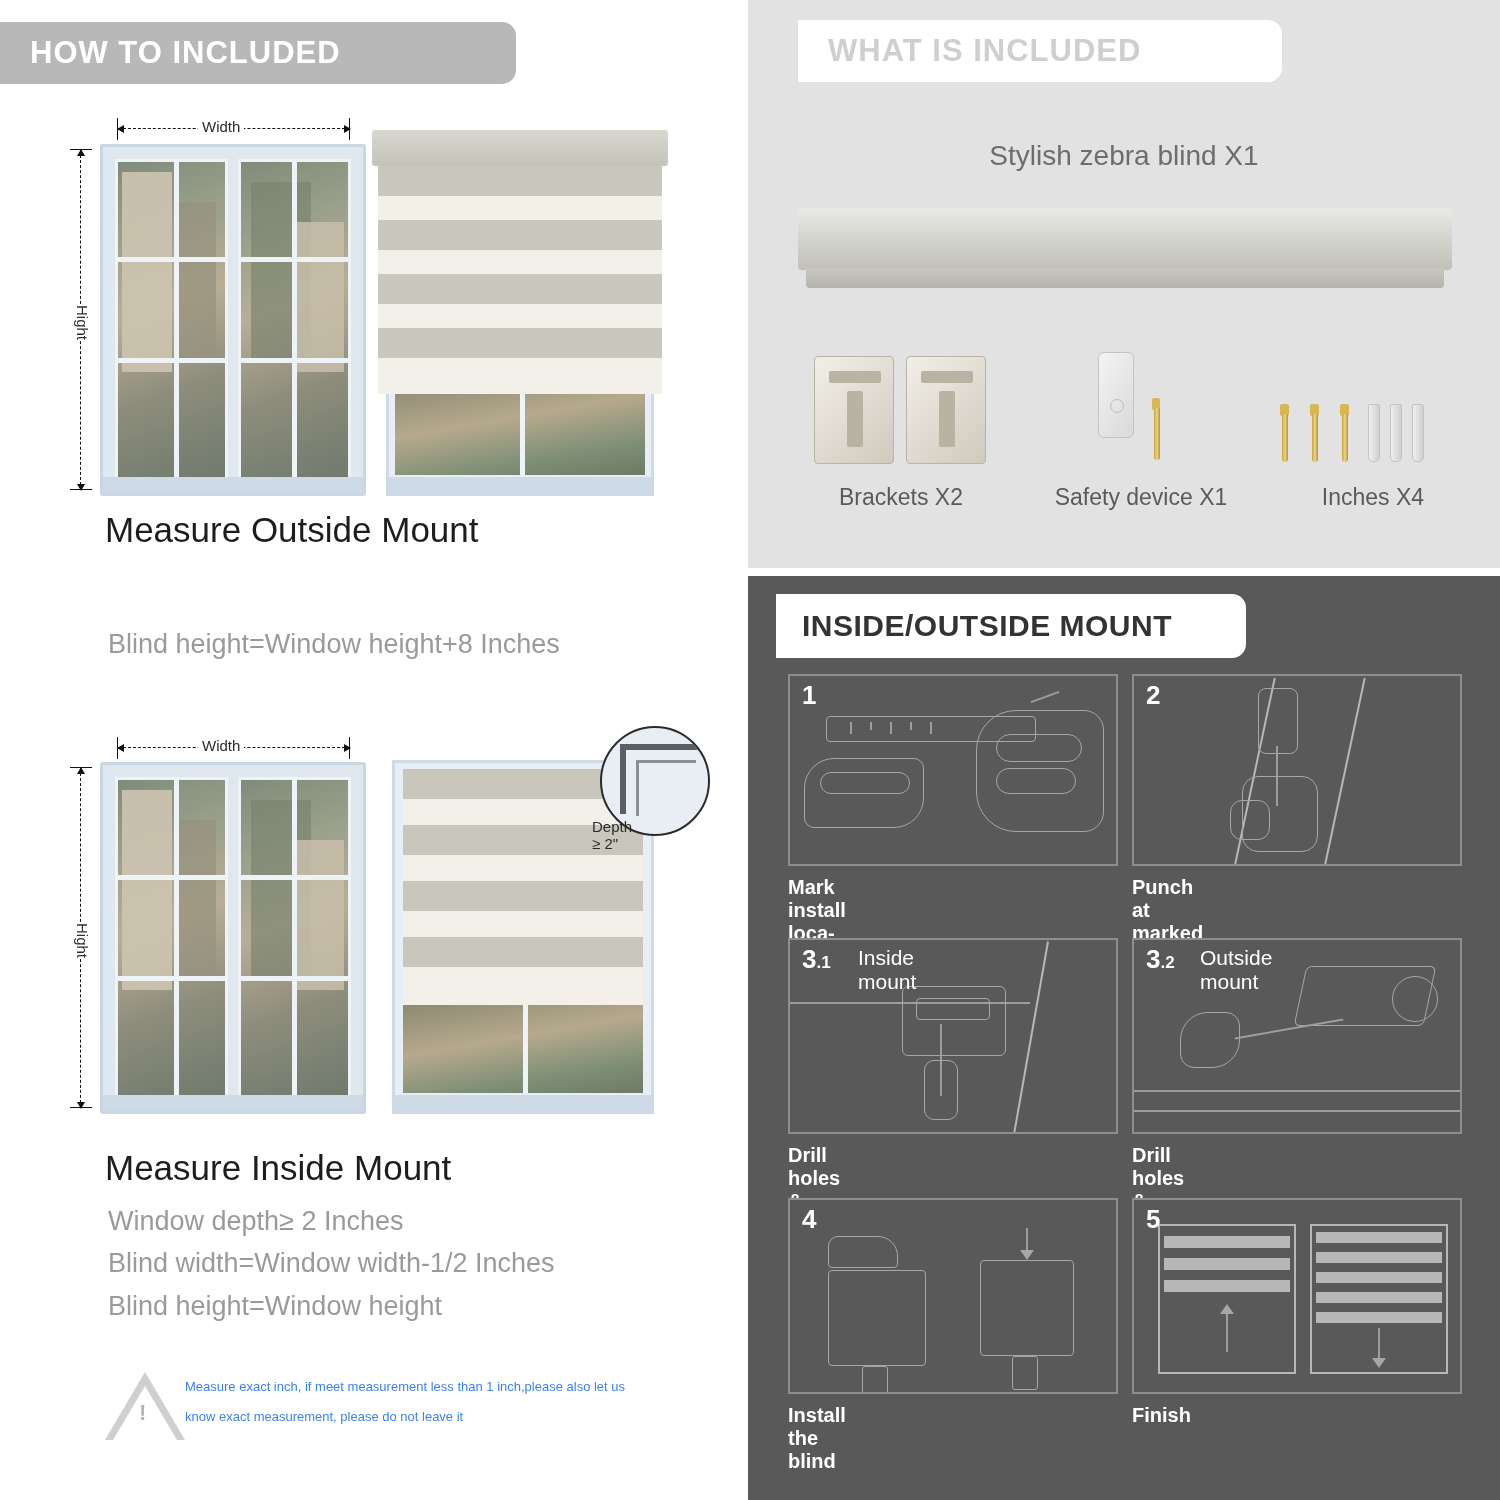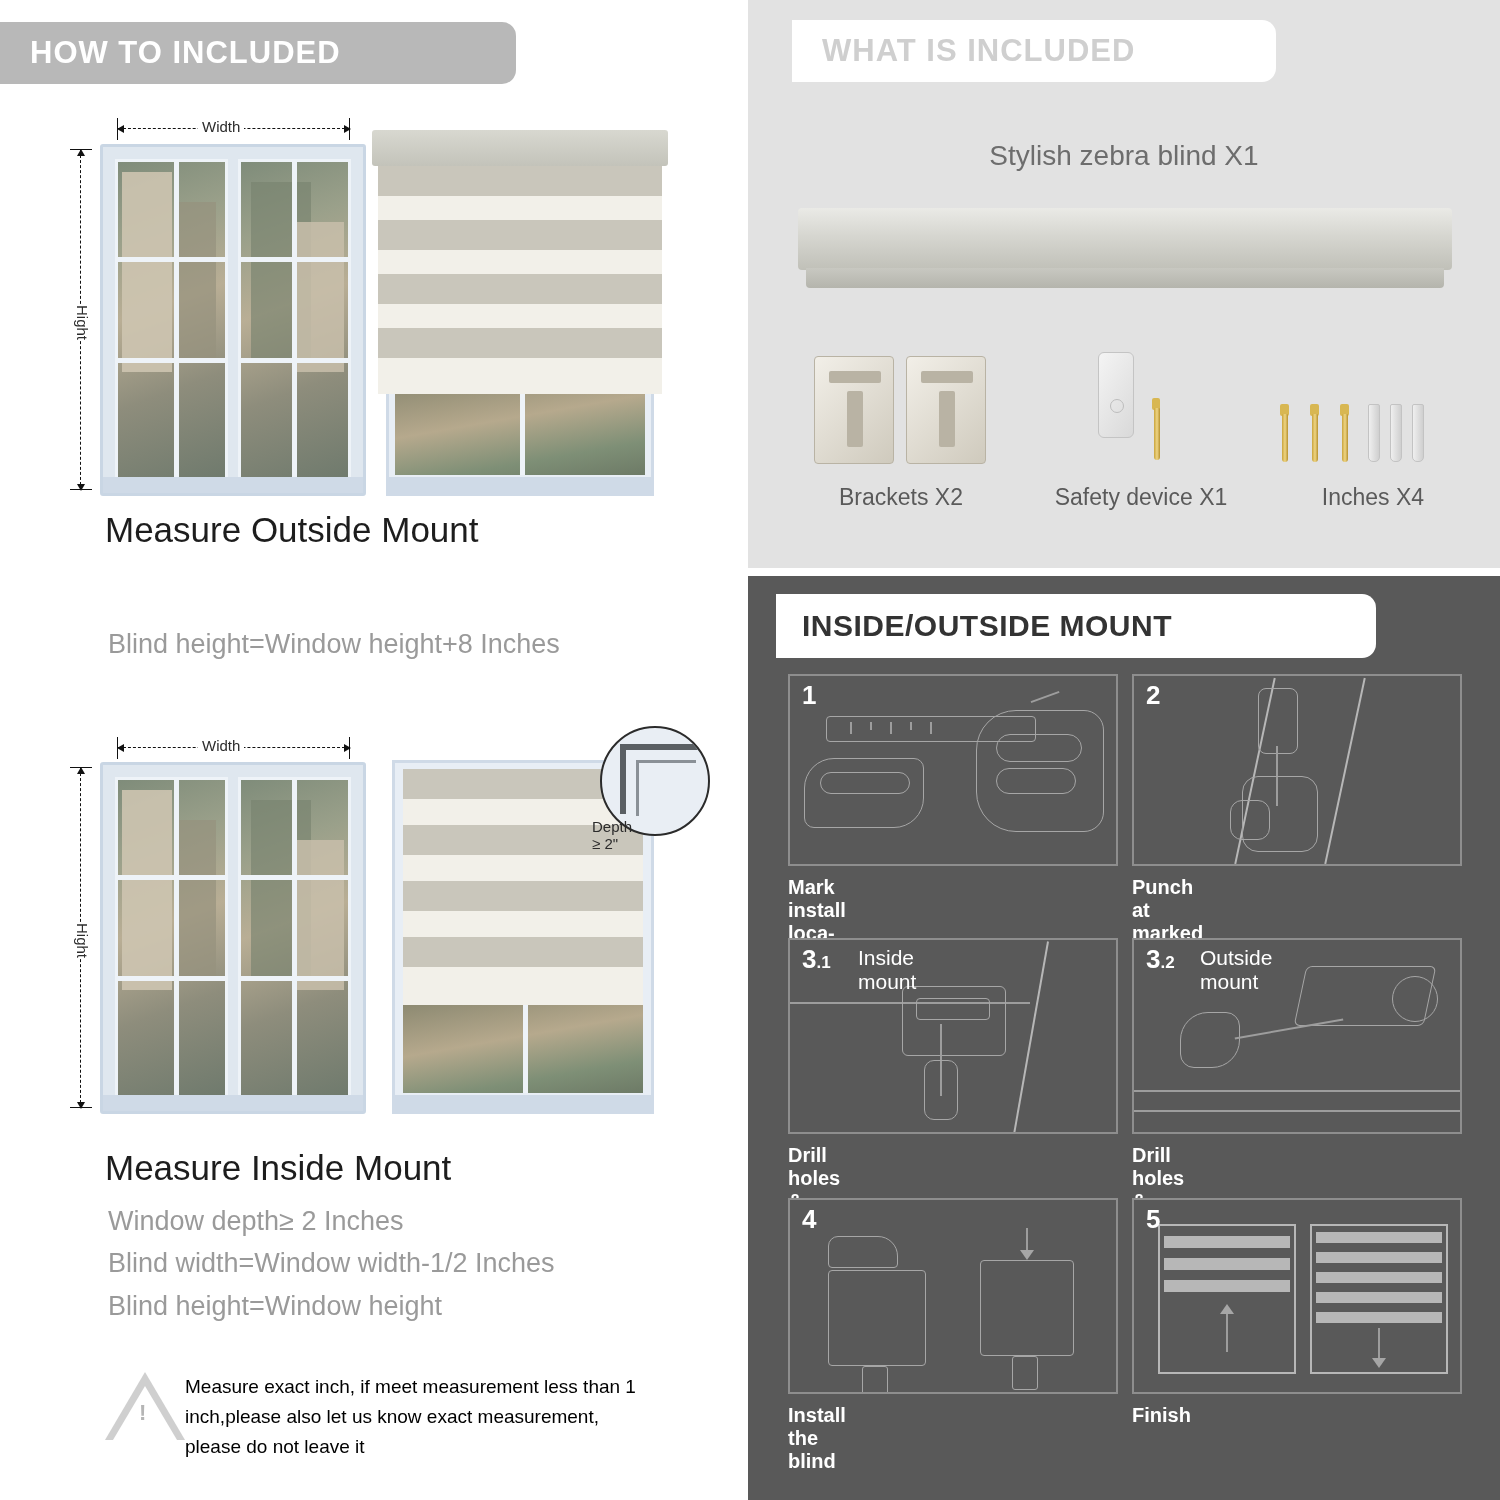--- a/index.html
+++ b/index.html
@@ -130,22 +130,22 @@
   }
   .sect-line {
     position: absolute;
     font-size: 27px;
     color: #9a9a9a;
   }
 
   .note-box { position: absolute; }
   .note-text {
     position: absolute;
-    font-size: 19px;
-    color: #000000;
+    font-size: 13px;
+    color: #3b82f6;
     line-height: 30px;
     width: 470px;
   }
   .warn-tri {
     position: absolute;
     width: 0; height: 0;
     border-left: 40px solid transparent;
     border-right: 40px solid transparent;
     border-bottom: 68px solid #cfcfcf;
   }
@@ -414,21 +414,21 @@
       <div class="warn-tri" style="left:105px; top:1372px;"></div>
       <div class="warn-tri-inner" style="left:113px; top:1386px;"></div>
       <div class="warn-ex" style="left:139px; top:1400px;">!</div>
       <div class="note-text" style="left:185px; top:1372px;">Measure exact inch, if meet measurement less than 1 inch,please also let us know exact measurement, please do not leave it</div>
     </div>
   </div>
 
   <div class="right-col">
 
     <div class="panel-included">
-      <div class="hdr-white" style="left:44px; top:20px; width:484px; height:62px;">WHAT IS INCLUDED</div>
+      <div class="hdr-white" style="left:50px; top:20px; width:484px; height:62px;">WHAT IS INCLUDED</div>
 
       <div class="kit-title" style="left:0; top:140px;">Stylish zebra blind X1</div>
 
       <div class="blind-rail" style="left:50px; top:208px; width:654px; height:62px;"></div>
       <div class="rail-lip" style="left:58px; top:268px; width:638px; height:20px;"></div>
 
       <div class="bracket" style="left:66px; top:356px; width:80px; height:108px;">
         <div class="slot" style="left:14px; top:14px; width:52px; height:12px;"></div>
         <div class="slot" style="left:32px; top:34px; width:16px; height:56px;"></div>
       </div>
@@ -451,21 +451,21 @@
       <div class="screw" style="left:564px; top:414px; width:6px; height:48px;"></div>
       <div class="screw-head" style="left:592px; top:404px; width:9px; height:12px;"></div>
       <div class="screw" style="left:594px; top:414px; width:6px; height:48px;"></div>
       <div class="anchor" style="left:620px; top:404px; width:12px; height:58px;"></div>
       <div class="anchor" style="left:642px; top:404px; width:12px; height:58px;"></div>
       <div class="anchor" style="left:664px; top:404px; width:12px; height:58px;"></div>
       <div class="part-label" style="left:500px; top:484px; width:250px;">Inches X4</div>
     </div>
 
     <div class="panel-mount">
-      <div class="hdr-mount" style="left:28px; top:18px; width:600px; height:64px;">INSIDE/OUTSIDE MOUNT</div>
+      <div class="hdr-mount" style="left:28px; top:18px; width:470px; height:64px;">INSIDE/OUTSIDE MOUNT</div>
 
       <div class="step">
         <div class="step-img" style="left:40px; top:98px; width:330px; height:192px;">
           <div class="out-thin" style="left:36px; top:40px; width:210px; height:26px; border-radius:4px;"></div>
           <div class="ln-thin" style="left:60px; top:46px; width:1.5px; height:12px;"></div>
           <div class="ln-thin" style="left:80px; top:46px; width:1.5px; height:8px;"></div>
           <div class="ln-thin" style="left:100px; top:46px; width:1.5px; height:12px;"></div>
           <div class="ln-thin" style="left:120px; top:46px; width:1.5px; height:8px;"></div>
           <div class="ln-thin" style="left:140px; top:46px; width:1.5px; height:12px;"></div>
           <div class="out-thin" style="left:14px; top:82px; width:120px; height:70px; border-radius:30px 10px 30px 10px;"></div>

